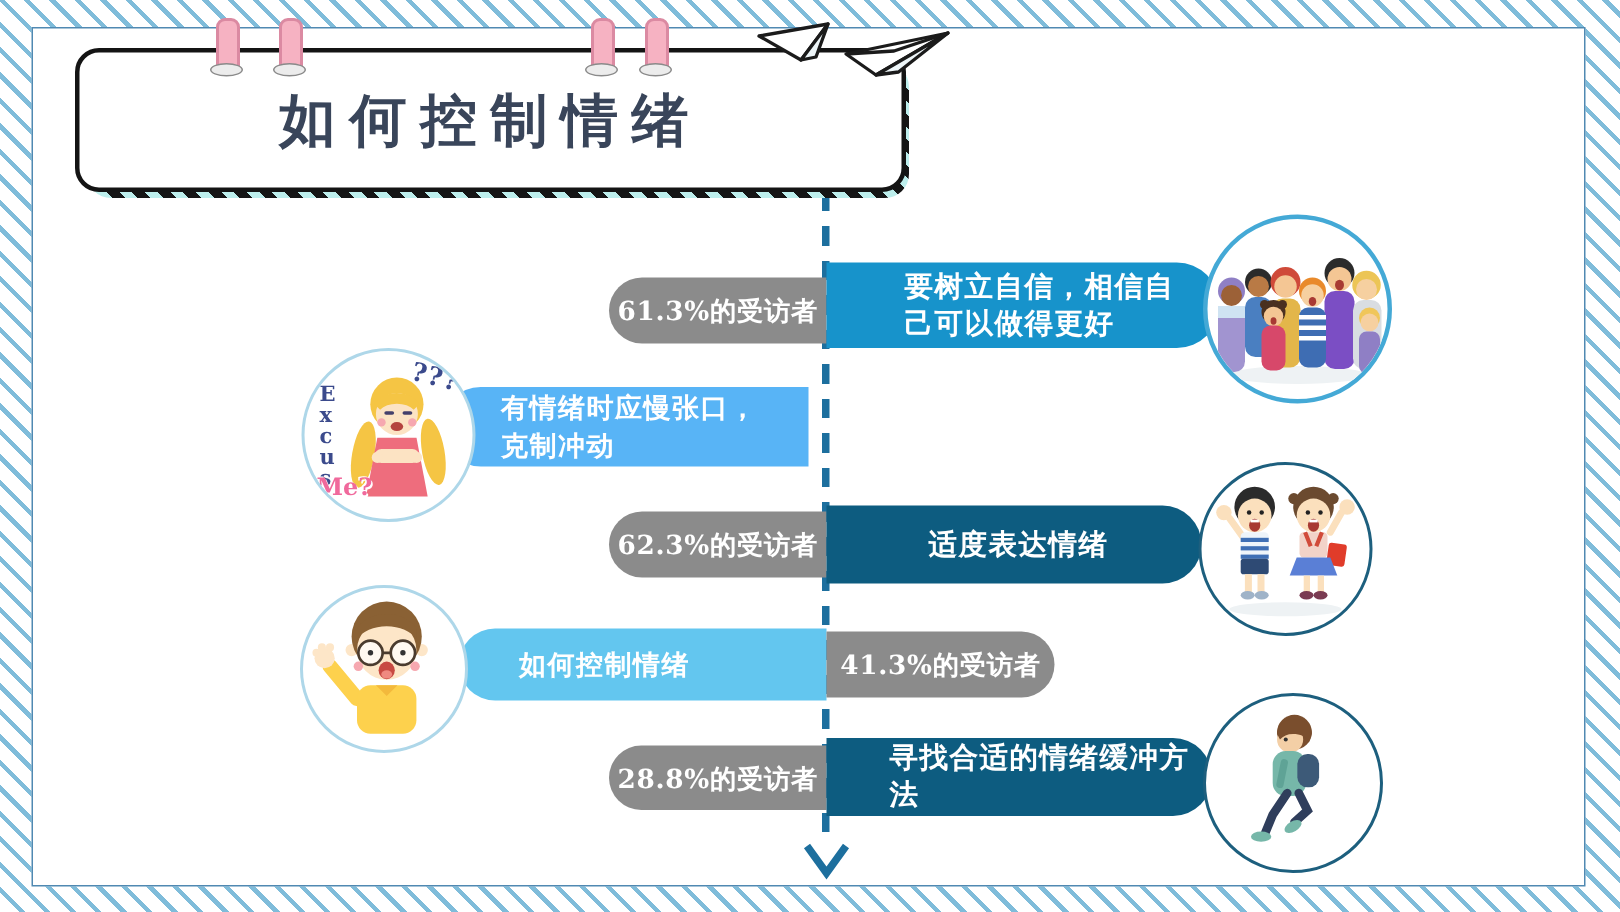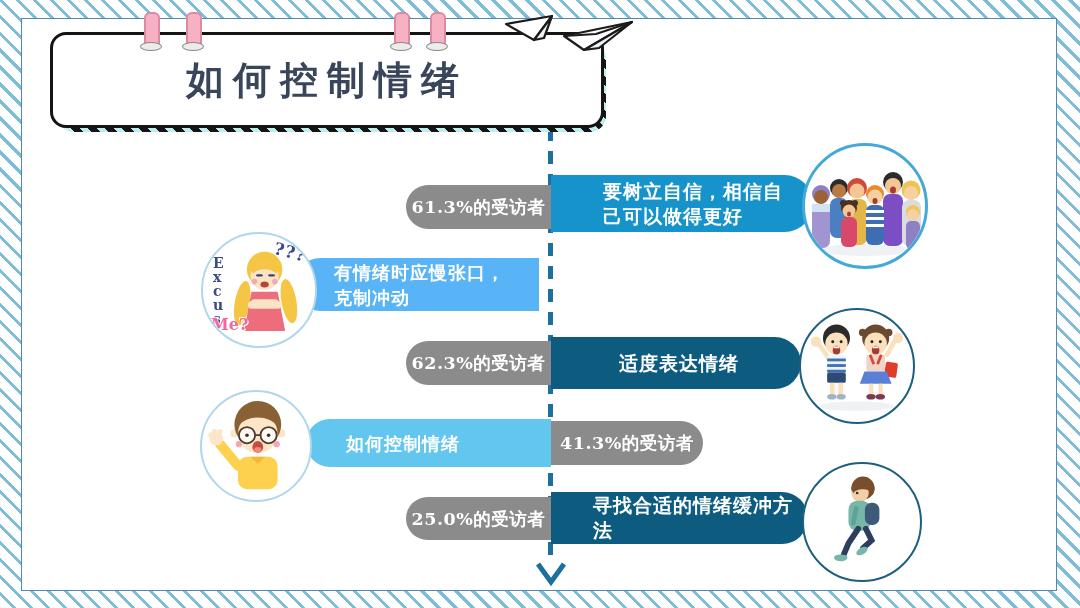--- a/index.html
+++ b/index.html
@@ -247,21 +247,21 @@
         <circle cx="74" cy="48" r="2" fill="#333"></circle>
       <circle cx="41" cy="58" r="3.5" fill="#f6a8b0"></circle>
         <circle cx="83" cy="58" r="3.5" fill="#f6a8b0"></circle>
       <ellipse cx="62" cy="61" rx="6" ry="6.5" fill="#c84a42"></ellipse>
       <ellipse cx="62" cy="64" rx="4" ry="3" fill="#ef8a80"></ellipse>
       <rect x="40" y="72" width="44" height="36" rx="10" fill="#fdd14d"></rect>
       <path d="M54 72 L70 72 L62 80 Z" fill="#f3b93c"></path>
     </svg>
   </div>
 
-  <div class="pill pill-left" style="left:406px;top:497px;width:145px;height:43px">25.0%的受访者</div>
+  <div class="pill pill-left" style="left:406px;top:497px;width:145px;height:43px">28.8%的受访者</div>
   <div class="bar bar-right c-dark" style="left:551px;top:492px;width:257px;height:52px">
     <div class="bar-text" style="padding-left:42px">寻找合适的情绪缓冲方法</div>
   </div>
   <div class="circ circ-dark" style="left:802px;top:462px;width:116px;height:116px">
     <svg viewBox="0 0 120 120">
       <circle cx="61" cy="25" r="12" fill="#7a4e2d"></circle>
       <circle cx="58" cy="30" r="9" fill="#f3cfa6"></circle>
       <path d="M49 26 a12 10 0 0 1 24 0 l-2 6 a11 8 0 0 0 -20 -2 z" fill="#7a4e2d"></path>
       <circle cx="55" cy="30" r="1.4" fill="#333"></circle>
       <rect x="46" y="38" width="23" height="31" rx="9" fill="#76b7a9"></rect>

